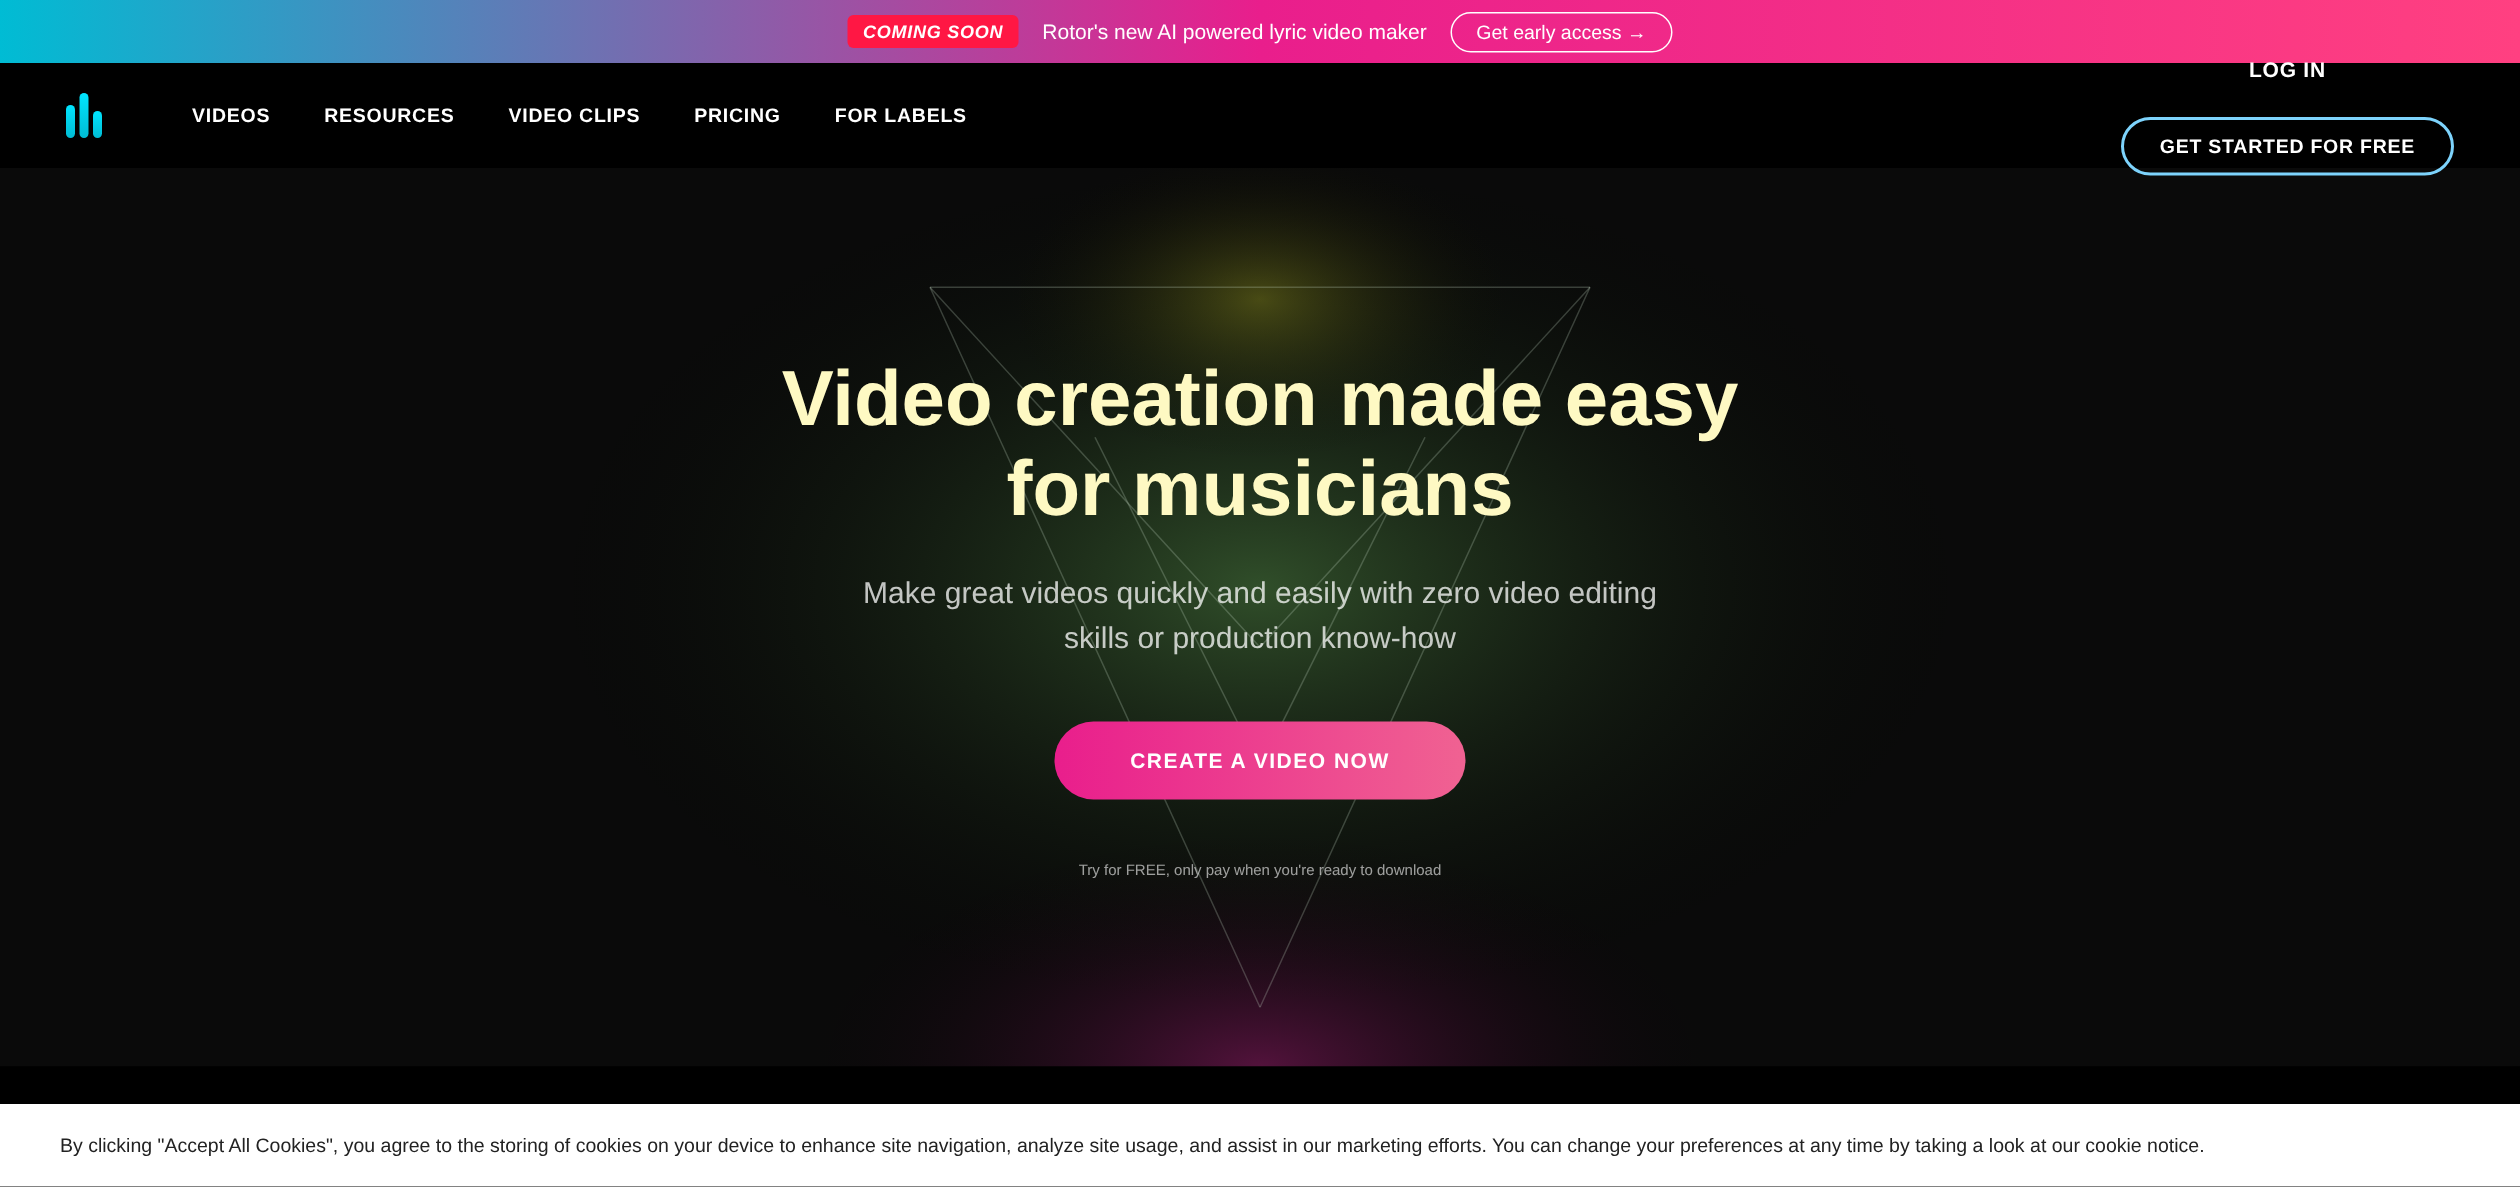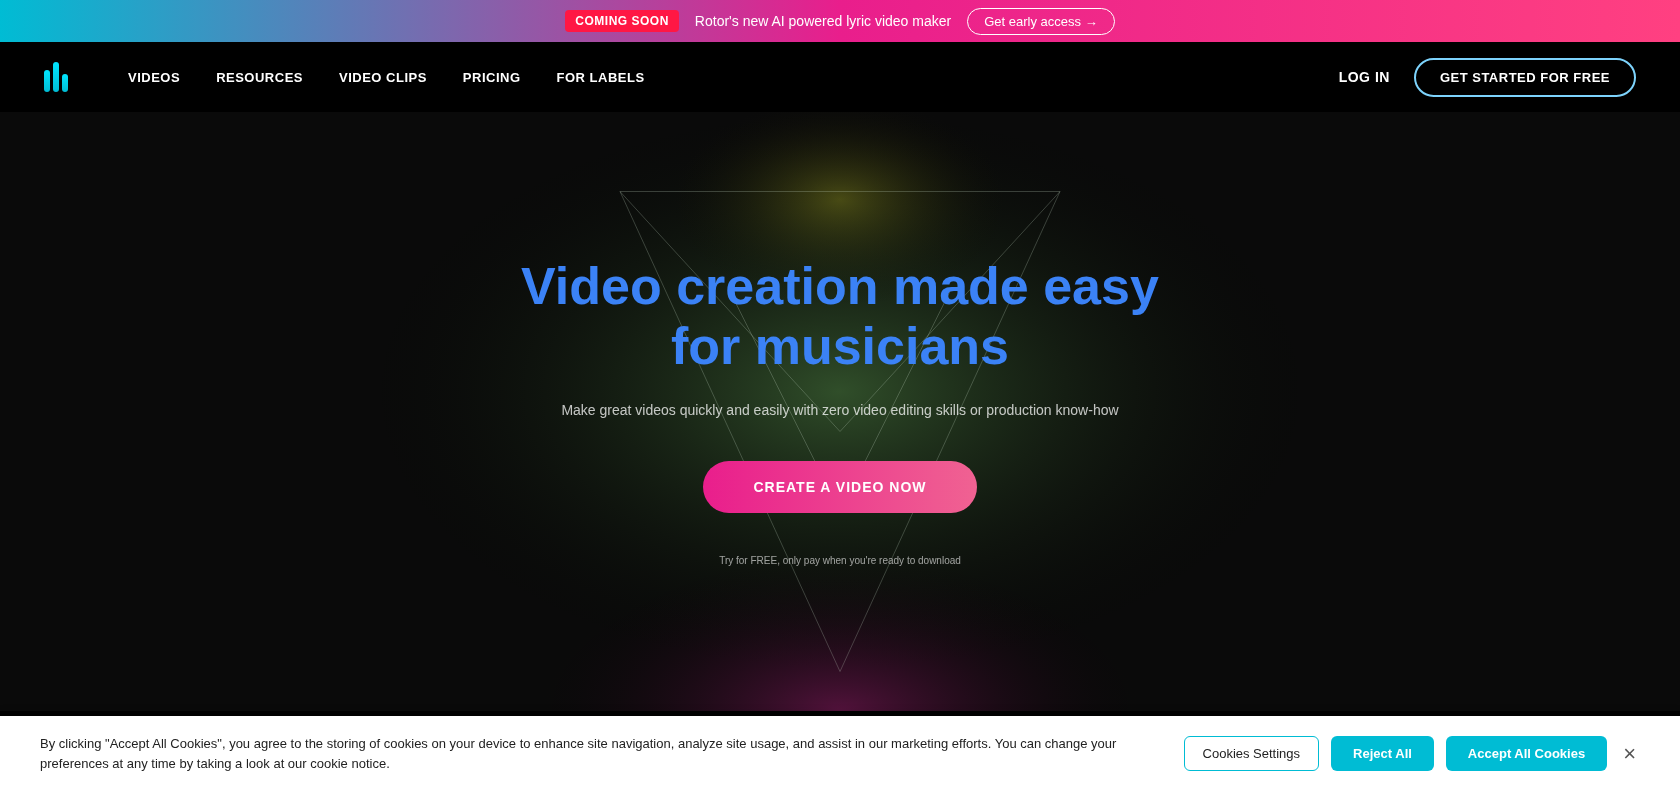--- a/index.html
+++ b/index.html
@@ -19,20 +19,21 @@
     }
     .coming-soon-badge {
       background: #ff1744;
       color: #fff;
       font-size: 12px;
       font-weight: 700;
       padding: 4px 10px;
       border-radius: 4px;
       letter-spacing: 0.5px;
       text-transform: uppercase;
+      font-style: italic;
     }
     .banner-text {
       color: #fff;
       font-size: 14px;
       font-weight: 400;
     }
     .banner-cta {
       border: 1.5px solid #fff;
       background: transparent;
       color: #fff;
@@ -86,20 +87,21 @@
       font-size: 13px;
       font-weight: 600;
       letter-spacing: 0.5px;
       text-transform: uppercase;
     }
 
     .nav-right {
       display: flex;
       align-items: center;
       gap: 24px;
+      flex-direction: column;
     }
     .login-btn {
       color: #fff;
       font-size: 14px;
       font-weight: 600;
       text-decoration: none;
       text-transform: uppercase;
       letter-spacing: 0.5px;
       cursor: pointer;
       background: none;
@@ -143,29 +145,29 @@
       height: 100%;
     }
 
     .hero-content {
       position: relative;
       z-index: 2;
       text-align: center;
       max-width: 700px;
     }
     .hero-title {
-      color: #3b82f6;
+      color: #fef9c3;
       font-size: 52px;
       font-weight: 700;
       line-height: 1.15;
       margin-bottom: 24px;
     }
     .hero-subtitle {
       color: rgba(255,255,255,0.75);
-      font-size: 14px;
+      font-size: 20px;
       line-height: 1.5;
       margin-bottom: 40px;
       max-width: 560px;
       margin-left: auto;
       margin-right: auto;
     }
     .cta-btn {
       background: linear-gradient(90deg, #e91e8c, #f06292);
       color: #fff;
       font-size: 14px;
@@ -321,19 +323,13 @@
   <div class="hero-content">
     <h1 class="hero-title">Video creation made easy for musicians</h1>
     <p class="hero-subtitle">Make great videos quickly and easily with zero video editing skills or production know-how</p>
     <button class="cta-btn">CREATE A VIDEO NOW</button>
     <p class="hero-note">Try for FREE, only pay when you're ready to download</p>
   </div>
 </section>
 
 <div class="cookie-bar">
   <p class="cookie-text">By clicking "Accept All Cookies", you agree to the storing of cookies on your device to enhance site navigation, analyze site usage, and assist in our marketing efforts. You can change your preferences at any time by taking a look at our cookie notice.</p>
-  <div class="cookie-actions">
-    <button class="cookies-settings-btn">Cookies Settings</button>
-    <button class="reject-btn">Reject All</button>
-    <button class="accept-btn">Accept All Cookies</button>
-    <button class="close-cookie">×</button>
-  </div>
 </div>
 
 </body></html>

